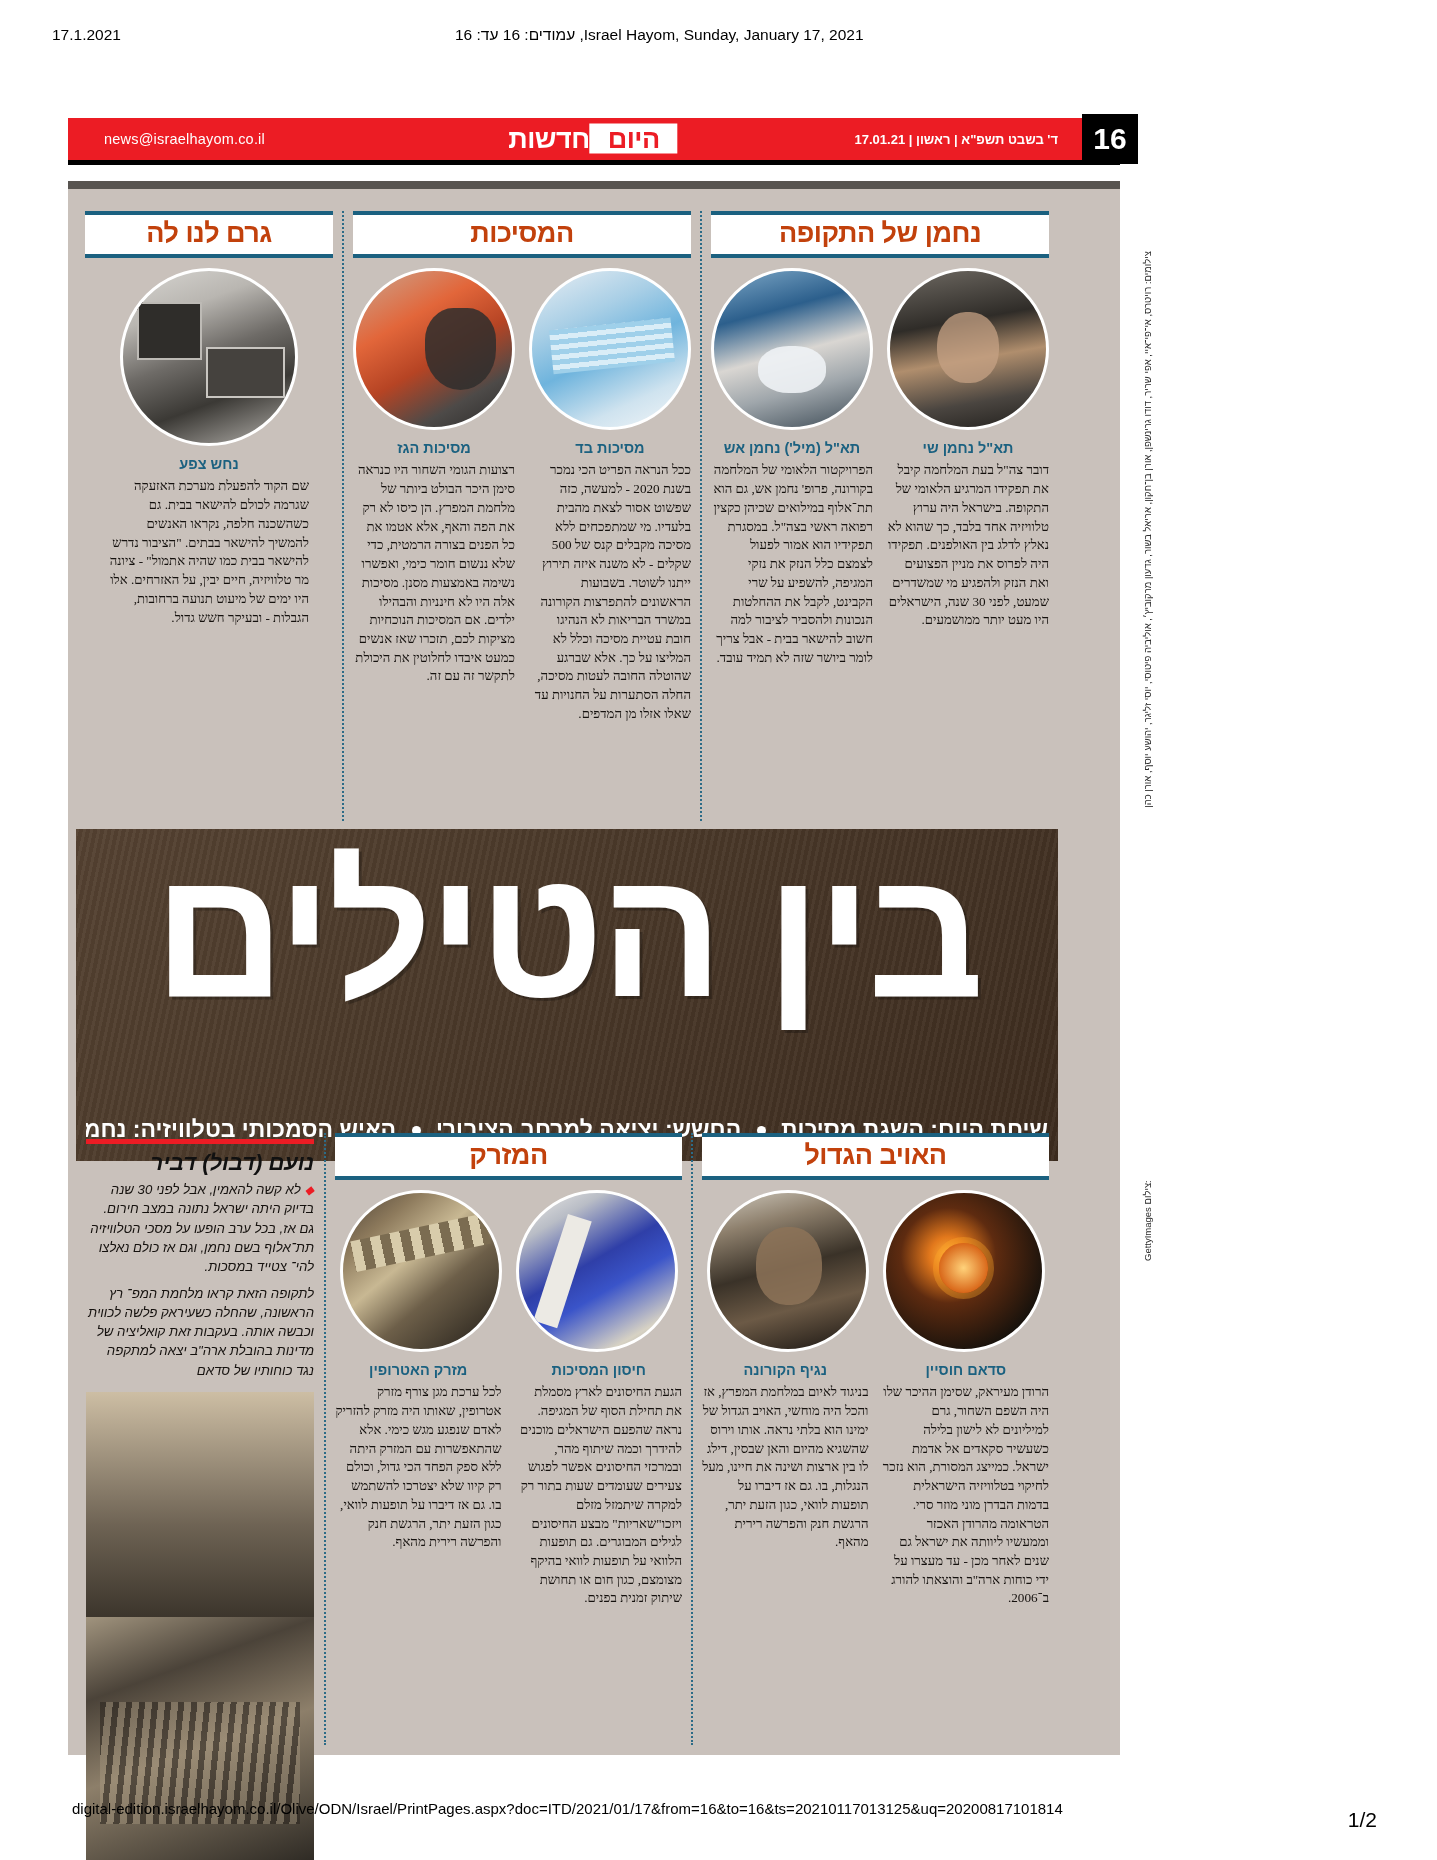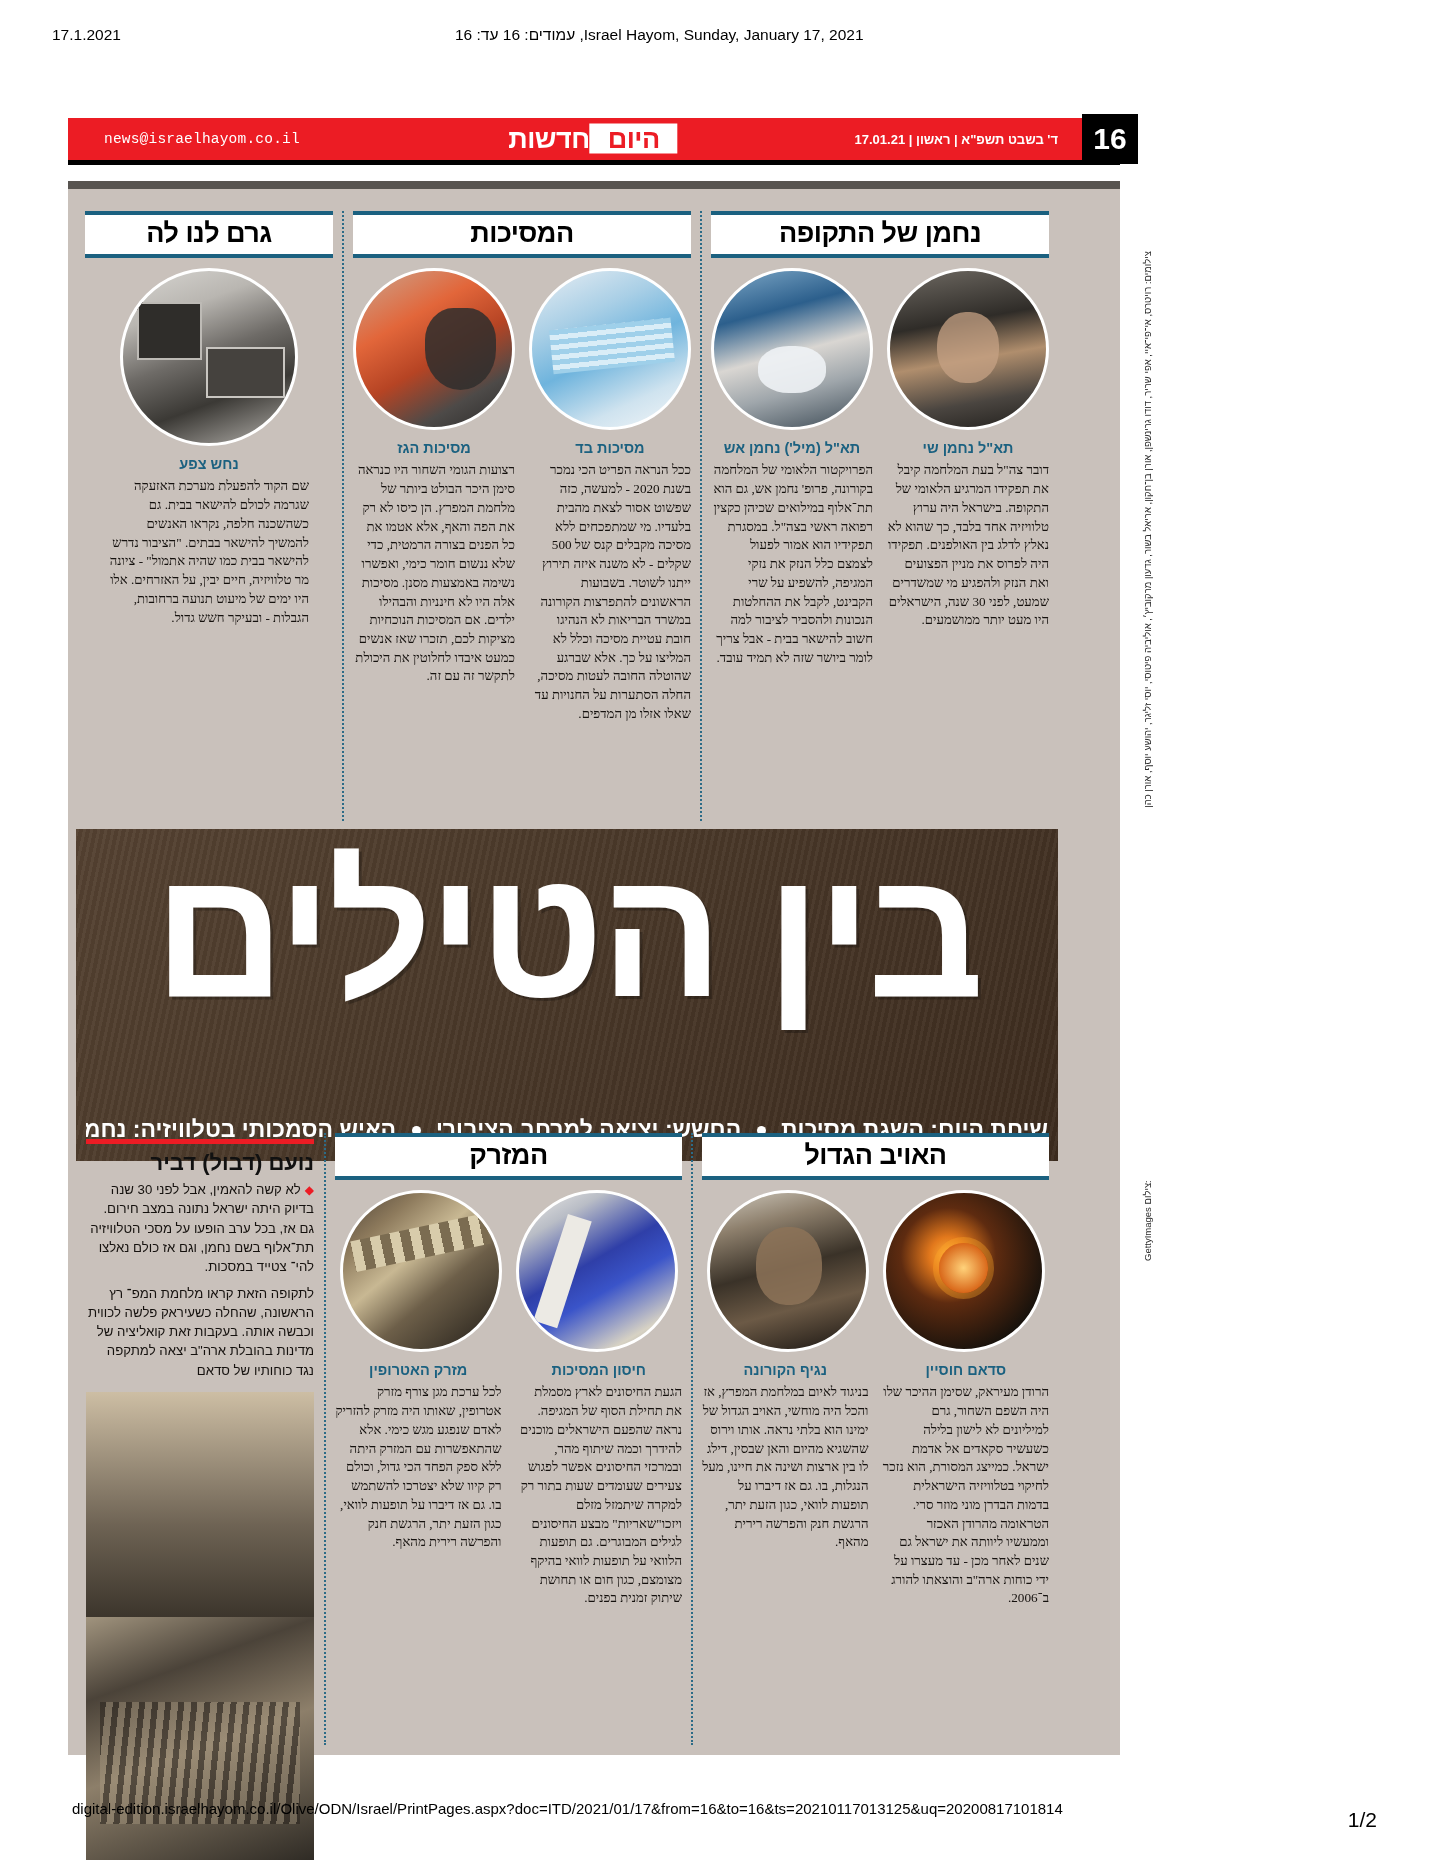--- a/index.html
+++ b/index.html
@@ -48,21 +48,21 @@
     height: 42px;
     background: #ec1c24;
     display: flex;
     align-items: center;
     direction: ltr;
   }
   .masthead-email {
     position: absolute; left: 36px; top: 50%;
     transform: translateY(-50%);
     color: #fff; font-size: 14.5px; letter-spacing: .2px;
-    font-family: Liberation Mono, monospace;
+    font-family: Liberation Sans, sans-serif;
   }
   .masthead-logo {
     position: absolute; left: 50%; top: 50%;
     transform: translate(-50%, -50%);
     color: #fff;
     font-size: 27px; font-weight: 900;
     direction: rtl;
     letter-spacing: -0.5px;
     white-space: nowrap;
     font-family: "Liberation Sans", sans-serif;
@@ -152,21 +152,21 @@
     background: #ffffff;
     border-top: 4px solid #1b6180;
     border-bottom: 4px solid #1b6180;
     text-align: center;
     padding: 5px 0 7px;
     margin-bottom: 10px;
   }
   .sec-title {
     font-size: 27px;
     font-weight: 900;
-    color: #000000;
+    color: #c2410c;
     direction: rtl;
     letter-spacing: -0.5px;
     line-height: 1;
     text-align: center;
   }
 
   .photo-row {
     display: flex;
     flex-direction: row;
     justify-content: center;
@@ -346,20 +346,21 @@
     top: 952px; bottom: 10px;
     display: flex;
     flex-direction: row;
   }
   .op-col {
     position: relative;
     width: 250px;
     flex: 0 0 250px;
     padding: 0 10px;
     border-right: 2px dotted #2c6b87;
+    font-style: italic;
   }
   .op-rule {
     height: 5px; background: #ec1c24; margin: 6px 0 6px;
   }
   .op-byline {
     font-size: 22px; font-weight: 900; color: #111;
     direction: rtl; text-align: right; margin-bottom: 4px;
   }
   .op-body {
     font-size: 13.2px; line-height: 1.45; color: #15110e;

